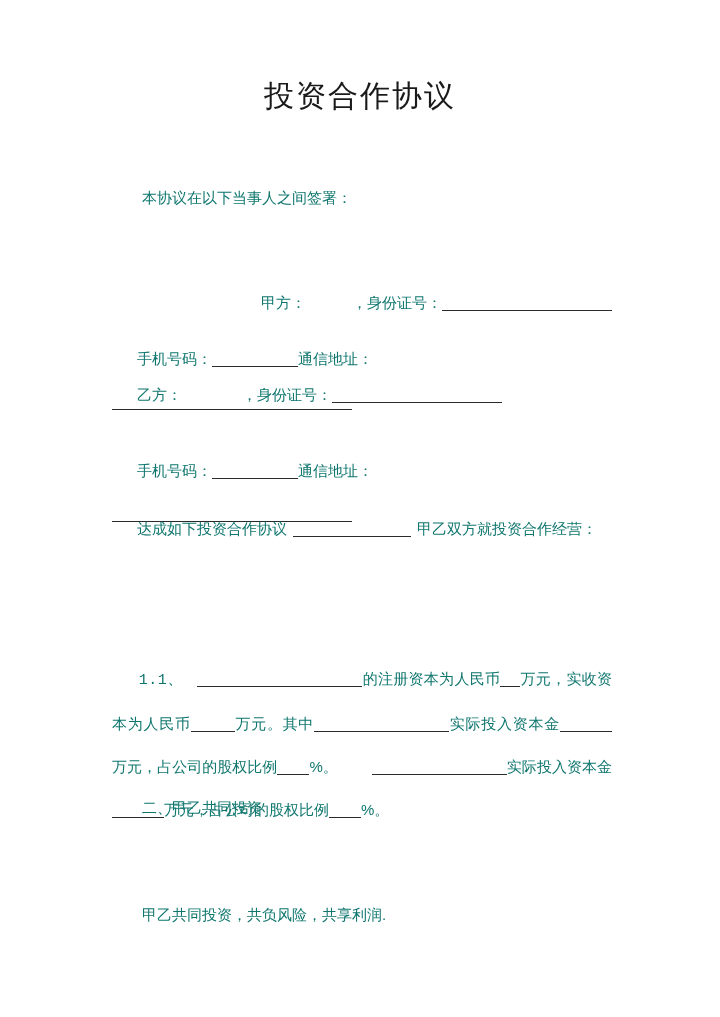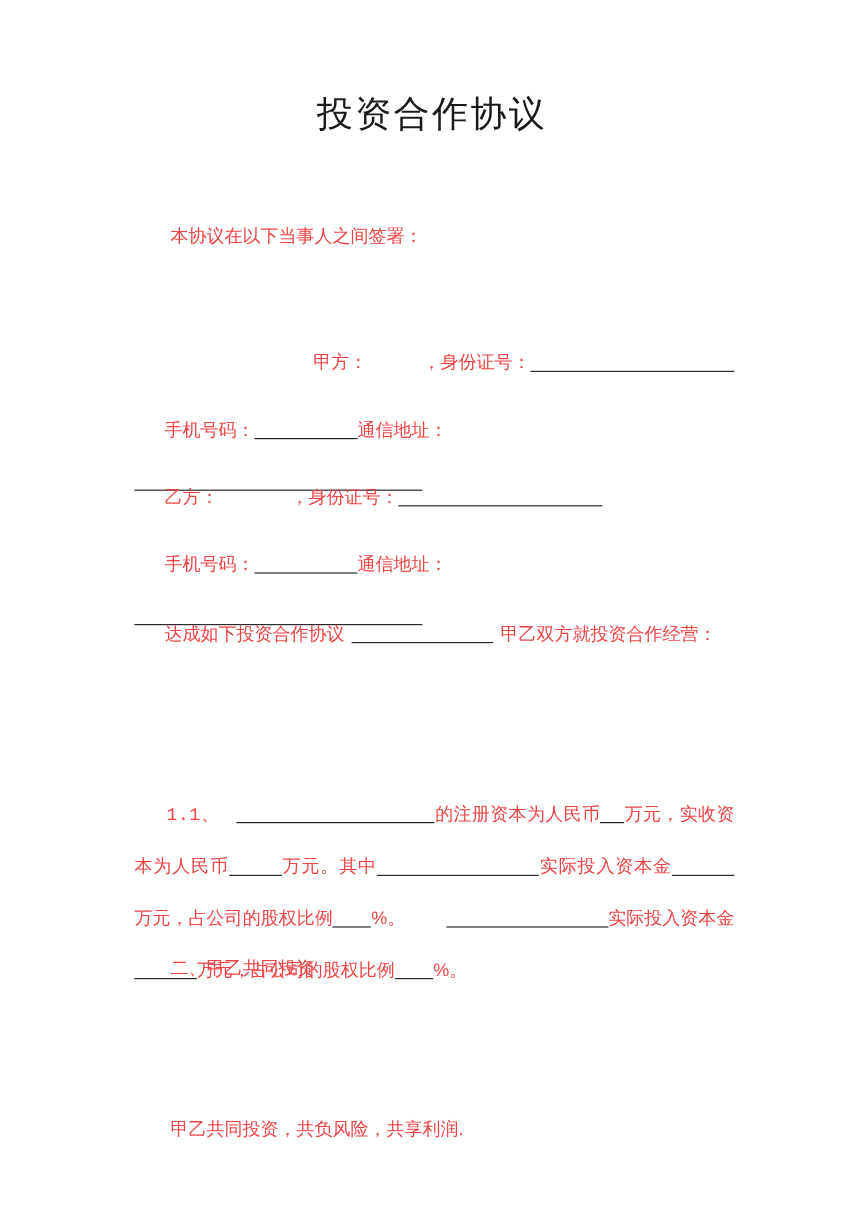--- a/index.html
+++ b/index.html
@@ -33,21 +33,21 @@
     font-family: "Liberation Serif", "DejaVu Serif", serif;
     white-space: pre;
   }
   .body-block {
     position: absolute;
     left: 112px;
     width: 500px;
     font-size: 15px;
     line-height: 43px;
     font-family: "Liberation Sans", "DejaVu Sans", sans-serif;
-    color: #ef4444;
+    color: #0f766e;
   }
   .line {
     white-space: pre-wrap;
     word-break: break-all;
   }
   .indent {
     text-indent: 30px;
   }
   .para {
     text-indent: 30px;
@@ -93,21 +93,21 @@
       <span>甲方：</span><span class="gap-md"></span><span>，</span><span>身份证号：</span><span class="blank b-id"></span>
     </div>
   </div>
 
   <div class="body-block" style="top: 294px;">
     <div class="line">
       <span>手机号码：</span><span class="blank b-phone"></span><span>通信地址：</span><span class="blank b-addr"></span>
     </div>
   </div>
 
-  <div class="body-block" style="top: 350px;">
+  <div class="body-block" style="top: 330px;">
     <div class="line">
       <span>乙方：</span><span class="gap-md"></span><span style="display:inline-block;width:14px"></span><span>，</span><span>身份证号：</span><span class="blank b-id"></span>
     </div>
   </div>
 
   <div class="body-block" style="top: 406px;">
     <div class="line">
       <span>手机号码：</span><span class="blank b-phone"></span><span>通信地址：</span><span class="blank b-addr"></span>
     </div>
   </div>
@@ -123,17 +123,17 @@
     <div class="line para">
       <span class="num">1.1、</span><span style="display:inline-block;width:14px"></span><span class="blank b-comp"></span><span>的注册资本为人民币</span><span class="blank b-wan"></span><span>万元，实收资本为人民币</span><span class="blank b-wan2"></span><span>万元。其中</span><span class="blank b-comp2"></span><span>实际投入资本金</span><span class="blank b-wan3"></span><span>万元，占公司的股权比例</span><span class="blank b-pct"></span><span>%。</span><span class="gap-sm"></span><span class="blank b-comp2"></span><span>实际投入资本金</span><span class="blank b-wan3"></span><span>万元，占公司的股权比例</span><span class="blank b-pct"></span><span>%。</span>
     </div>
   </div>
 
   <div class="body-block" style="top: 786px;">
     <div class="line indent"><span>二、甲乙共同投资</span></div>
   </div>
 
 
-  <div class="body-block" style="top: 920px;">
+  <div class="body-block" style="top: 893px;">
     <div class="line indent">甲乙共同投资，共负风险，共享利润.</div>
   </div>
 
 </div>
 
 </body></html>

